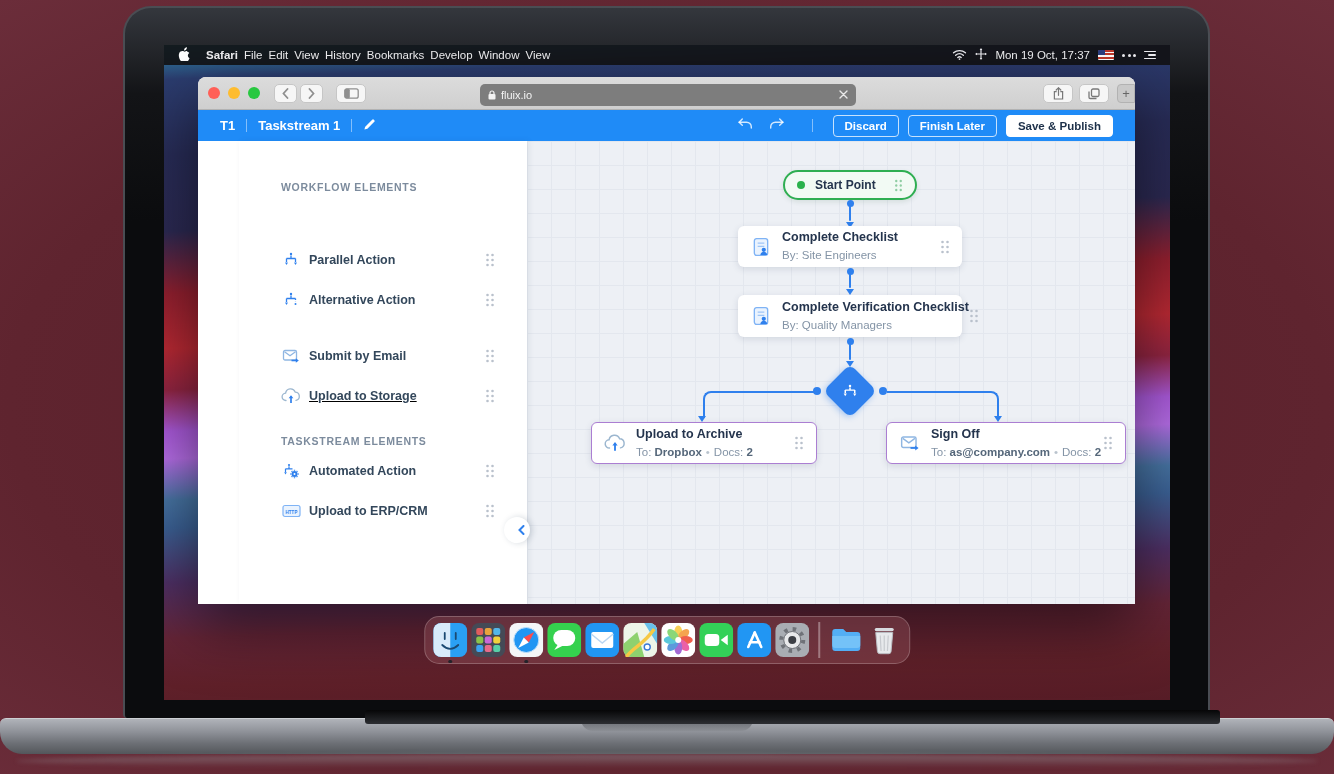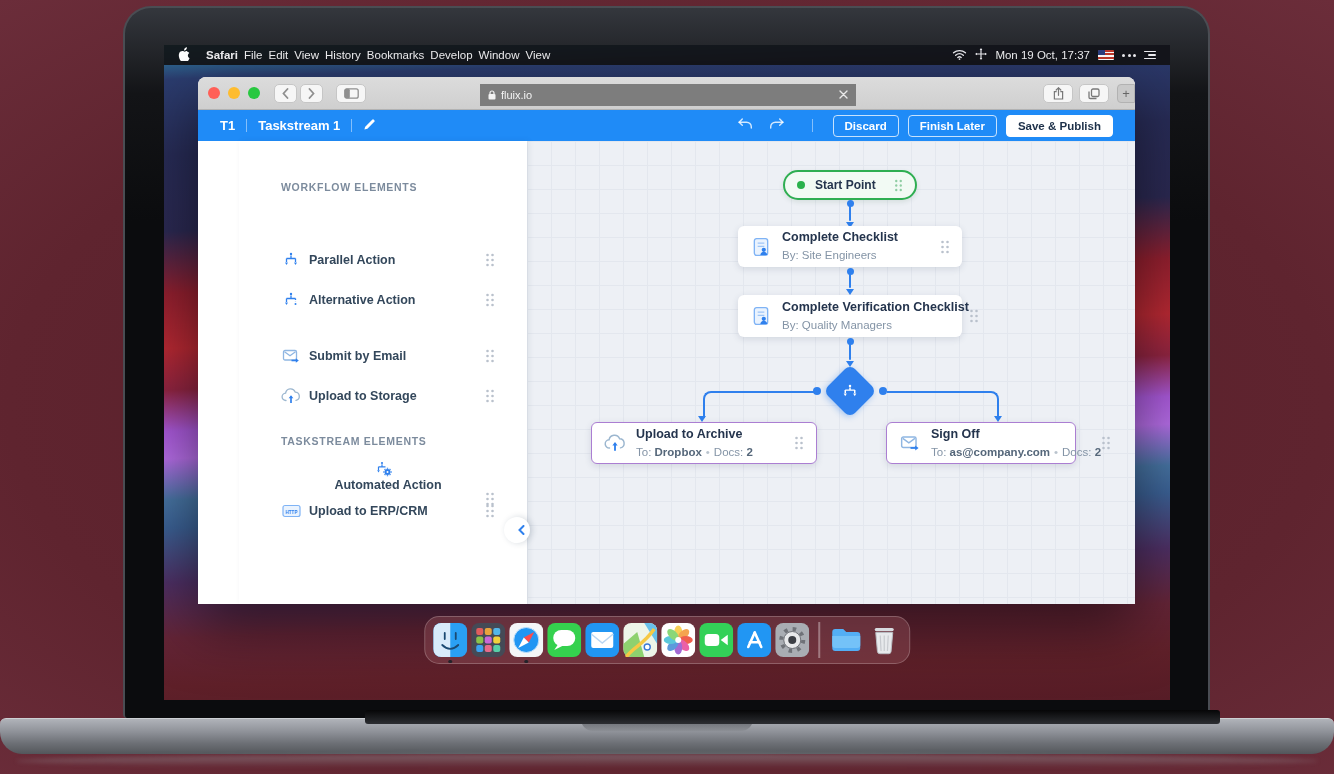--- a/index.html
+++ b/index.html
@@ -37,21 +37,21 @@
   .window{position:absolute;left:34px;top:32px;width:937px;height:527px;border-radius:8px 8px 0 0;
     background:#fff;box-shadow:0 22px 60px rgba(0,0,0,.5);overflow:hidden;}
   .toolbar{position:absolute;left:0;top:0;width:100%;height:33px;
     background:linear-gradient(#dcdcdc,#cfcfcf);border-bottom:1px solid #b2b2b2;display:flex;align-items:center;padding:0 10px;}
   .tl{width:12px;height:12px;border-radius:50%;margin-right:8px;}
   .tl.red{background:#ff5f57;}.tl.yel{background:#febc2e;}.tl.grn{background:#28c840;}
   .navbtn{width:23px;height:19px;background:#f6f6f6;border:1px solid #c6c6c6;border-radius:5px;
     display:flex;align-items:center;justify-content:center;margin-right:3px;}
   .sidebtn{margin-left:10px;width:30px;height:19px;background:#f6f6f6;border:1px solid #c6c6c6;border-radius:5px;
     display:flex;align-items:center;justify-content:center;}
-  .urlbar{position:absolute;left:282px;top:7px;width:376px;height:22px;background:#7d7d7d;border-radius:0;
+  .urlbar{position:absolute;left:282px;top:7px;width:376px;height:22px;background:#7d7d7d;border-radius:5px;
     display:flex;align-items:center;padding:0 8px;color:#f3f3f3;font-size:11px;}
   .urlbar .addr{margin-left:5px;}
   .urlbar .stop{margin-left:auto;}
   .tb-right{position:absolute;right:26px;top:7px;display:flex;gap:6px;}
   .tb-btn{width:30px;height:19px;background:#f6f6f6;border:1px solid #c6c6c6;border-radius:5px;display:flex;align-items:center;justify-content:center;}
   .plusbtn{position:absolute;right:0;top:7px;width:18px;height:19px;background:#c9c9c9;border:1px solid #b2b2b2;border-radius:4px 0 0 4px;display:flex;align-items:center;justify-content:center;color:#666;font-size:13px;}
   
   .appbar{position:absolute;left:0;top:33px;width:100%;height:31px;background:#1f8bf7;display:flex;align-items:center;padding:0 22px;color:#fff;}
   .appbar .t{font-size:13px;font-weight:bold;}
   .vdiv{width:1px;height:13px;background:rgba(255,255,255,.45);margin:0 11px;}
@@ -318,21 +318,21 @@
                   <circle cx="2.5" cy="2" r="1.3"></circle>
                   <circle cx="7.5" cy="2" r="1.3"></circle>
                   <circle cx="2.5" cy="7" r="1.3"></circle>
                   <circle cx="7.5" cy="7" r="1.3"></circle>
                   <circle cx="2.5" cy="12" r="1.3"></circle>
                   <circle cx="7.5" cy="12" r="1.3"></circle>
                 </svg>
             </span>
           </div>
 
-          <div class="sb-row" style="top:244px;">
+          <div class="sb-row" style="top:244px;text-decoration:underline;">
             <span class="sb-icon">
               <svg width="20" height="18" viewBox="0 0 20 18" fill="none">
                   <path d="M5 13.5a3.7 3.7 0 0 1-.4-7.4 5 5 0 0 1 9.6-1 4.2 4.2 0 0 1 .8 8.3" stroke="#9bb6cf" stroke-width="1.3" stroke-linecap="round"></path>
                   <path d="M10 16V9.5" stroke="#2f80ed" stroke-width="1.7"></path>
                   <path d="M7.6 11.2 10 8.2l2.4 3z" fill="#2f80ed"></path>
                 </svg>
             </span>
             <span class="sb-label">Upload to Storage</span>
             <span class="drag">
               <svg width="10" height="14" viewBox="0 0 10 14" fill="#b9c1cc">
@@ -341,21 +341,21 @@
                   <circle cx="2.5" cy="7" r="1.3"></circle>
                   <circle cx="7.5" cy="7" r="1.3"></circle>
                   <circle cx="2.5" cy="12" r="1.3"></circle>
                   <circle cx="7.5" cy="12" r="1.3"></circle>
                 </svg>
             </span>
           </div>
 
           <div class="sb-title" style="top:294px;">TASKSTREAM ELEMENTS</div>
 
-          <div class="sb-row" style="top:319px;flex-direction:column;">
+          <div class="sb-row" style="top:319px;">
             <span class="sb-icon">
               <svg width="19" height="18" viewBox="0 0 19 18" fill="none" stroke="#2f80ed" stroke-width="1.2">
                   <circle cx="7" cy="3" r="1.1" fill="#2f80ed" stroke="none"></circle>
                   <path d="M7 4.2v2.6M3.5 6.8h7M3.5 6.8v3.4"></path>
                   <path d="M2.2 10.3 3.5 12.6 4.8 10.3z" fill="#2f80ed" stroke="none"></path>
                   <circle cx="12.5" cy="12" r="3" fill="#2f80ed" stroke="none"></circle>
                   <path d="M12.5 7.8v1M12.5 15.2v1M8.3 12h1M15.7 12h1M9.6 9.1l.7.7M14.7 14.2l.7.7M15.4 9.1l-.7.7M10.3 14.2l-.7.7" stroke="#2f80ed" stroke-width="1.4"></path>
                   <circle cx="12.5" cy="12" r="1" fill="#fff" stroke="none"></circle>
                 </svg>
             </span>
@@ -521,21 +521,21 @@
                   <circle cx="2.5" cy="2" r="1.3"></circle>
                   <circle cx="7.5" cy="2" r="1.3"></circle>
                   <circle cx="2.5" cy="7" r="1.3"></circle>
                   <circle cx="7.5" cy="7" r="1.3"></circle>
                   <circle cx="2.5" cy="12" r="1.3"></circle>
                   <circle cx="7.5" cy="12" r="1.3"></circle>
                 </svg>
             </span>
           </div>
 
-          <div class="fcard purple" style="left:359px;top:281px;width:190px;height:42px;align-items:center;">
+          <div class="fcard purple" style="left:359px;top:281px;width:240px;height:42px;align-items:center;">
             <span class="ic">
               <svg width="21" height="20" viewBox="0 0 19 18" fill="none">
                   <rect x="1.5" y="3.5" width="13" height="9.5" rx="1.5" stroke="#8fb6e2" stroke-width="1.3" fill="#fff"></rect>
                   <path d="M2.5 4.8 8 8.8l5.5-4" stroke="#8fb6e2" stroke-width="1.3"></path>
                   <path d="M9.5 13.5h5" stroke="#2f80ed" stroke-width="1.6"></path>
                   <path d="M13.8 11.3l3 2.2-3 2.2z" fill="#2f80ed"></path>
                 </svg>
             </span>
             <span>
               <span class="tt" style="display:block;">Sign Off</span>

